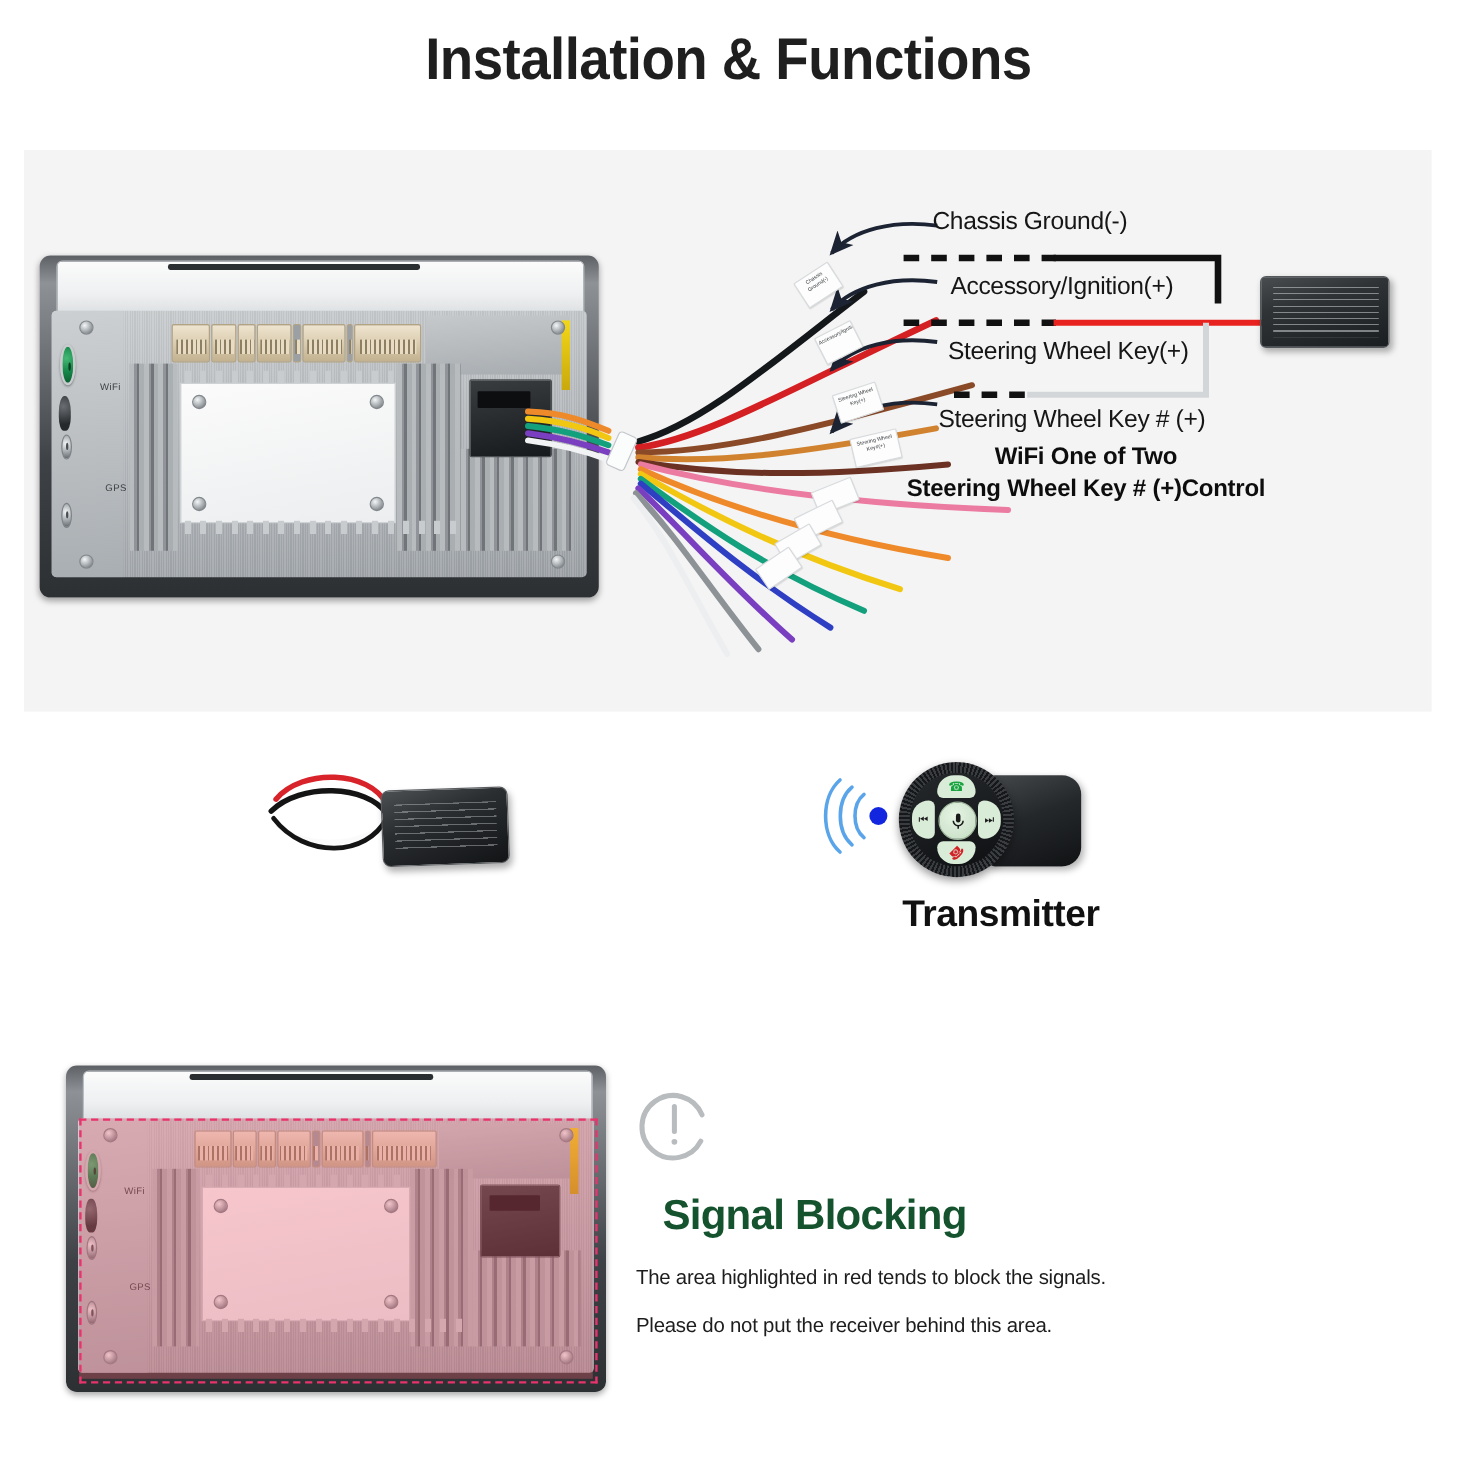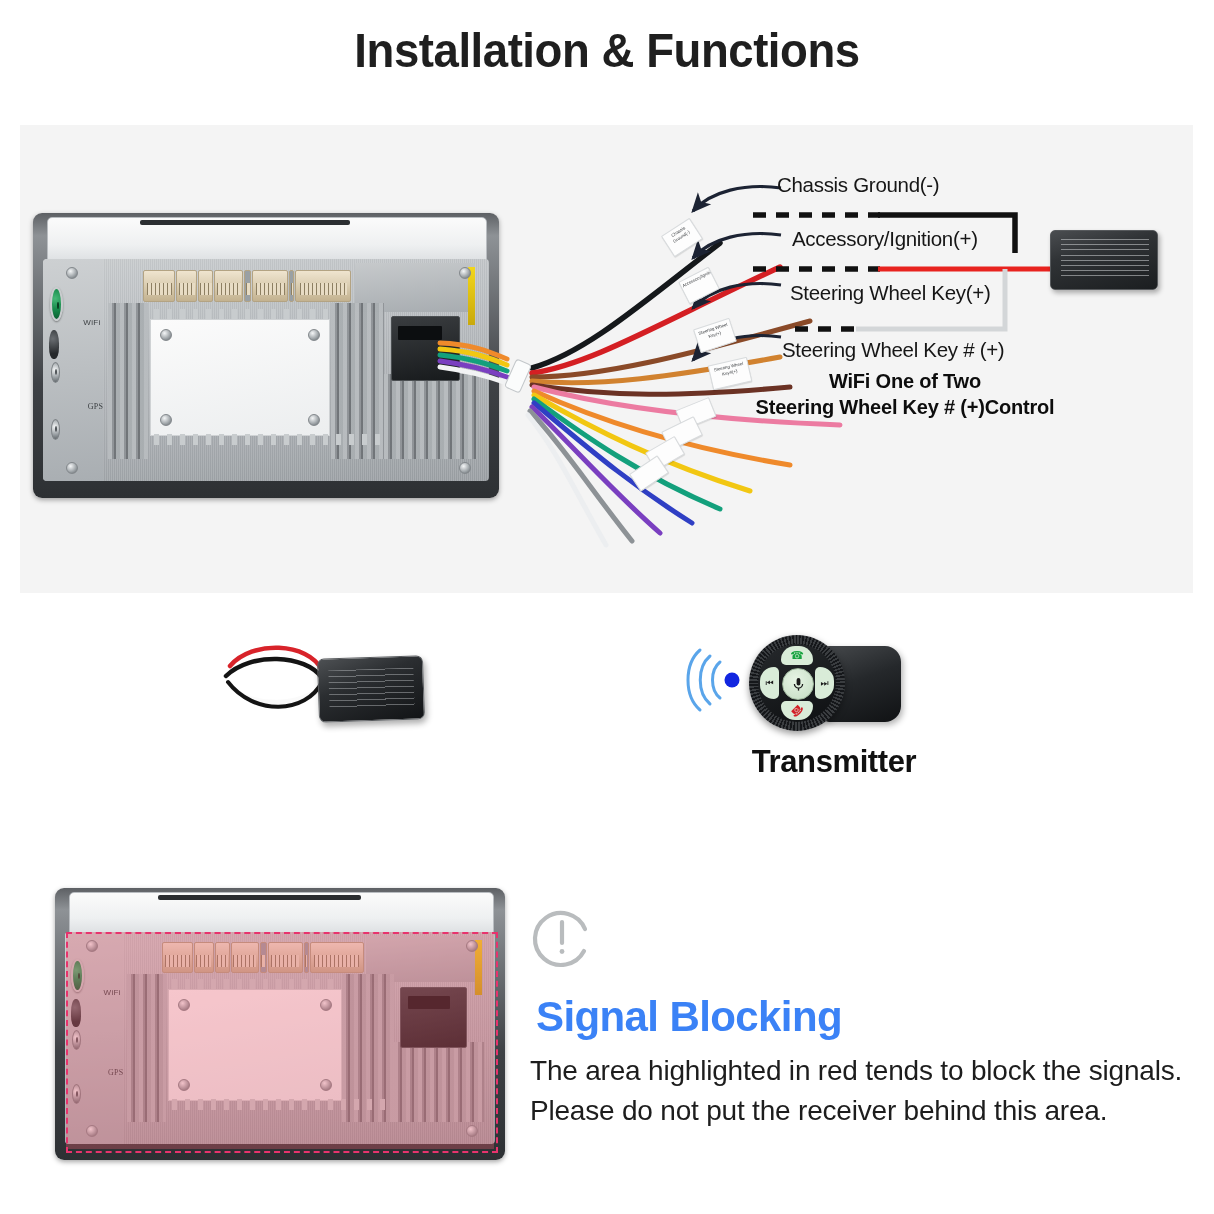--- a/index.html
+++ b/index.html
@@ -46,21 +46,21 @@
   .ant-sma{position:absolute;width:12%;height:8.5%;border-radius:50%;
           background:radial-gradient(circle at 40% 35%,#f2f4f5,#9aa0a4 60%,#5d6367 100%);
           border:1px solid #7d8286;}
   .ant-sma.a1{left:13%;top:46.5%;}
   .ant-sma.a2{left:13%;top:72%;}
   .ant-sma:after{content:"";position:absolute;left:36%;top:32%;width:28%;height:32%;
           background:#4a4f53;border-radius:50%;}
   .lbl-wifi{position:absolute;left:9%;top:26.5%;font-size:8px;color:#3b3f42;letter-spacing:.3px;
           font-family:"Liberation Sans",sans-serif;}
   .lbl-gps{position:absolute;left:10%;top:64.5%;font-size:8px;color:#3b3f42;letter-spacing:.3px;
-          font-family:Liberation Serif, serif;}
+          font-family:Liberation Sans, sans-serif;}
   
   .conn-row{position:absolute;left:22.5%;top:5%;height:14.5%;display:flex;gap:1px;align-items:stretch;}
   .conn{background:linear-gradient(180deg,#efe4cf 0%,#dccfb3 45%,#c3b290 100%);
           border:1px solid #b3a383;border-radius:2px;position:relative;}
   .conn:after{content:"";position:absolute;left:7%;top:40%;right:7%;height:42%;
           background:repeating-linear-gradient(90deg,#8d7f62 0 1.5px,#e8dcc4 1.5px 4px);}
   
   .u-plate{position:absolute;left:24%;top:27%;width:40%;height:52%;
           background:linear-gradient(170deg,#fbfbfb,#eceeef);border:1px solid #cfd2d4;}
   .scrw{position:absolute;width:10px;height:10px;border-radius:50%;
@@ -136,23 +136,23 @@
   .tr-face{position:absolute;left:9px;top:9px;width:78px;height:78px;border-radius:50%;
      background:linear-gradient(160deg,#26292c,#0e1012);}
   .tr-btn{position:absolute;background:#d9ecd8;border-radius:3px;}
   .tr-center{position:absolute;left:50%;top:50%;width:30px;height:30px;margin:-15px 0 0 -15px;
      border-radius:50%;background:radial-gradient(circle at 42% 35%,#e6f4e4,#c4dcc2);
      border:1px solid #9fb79d;display:flex;align-items:center;justify-content:center;}
 
   
   .warn-icon{position:absolute;left:528px;top:905px;width:68px;height:68px;}
 
-  .sbtitle{position:absolute;left:536px;top:993px;font-size:42px;font-weight:bold;color:#3b82f6;
+  .sbtitle{position:absolute;left:552px;top:993px;font-size:35px;font-weight:bold;color:#14532d;
      letter-spacing:-0.6px;}
-  .sbline{position:absolute;left:530px;font-size:28px;color:#1d1d1d;letter-spacing:-0.2px;}
+  .sbline{position:absolute;left:530px;font-size:17px;color:#1d1d1d;letter-spacing:-0.2px;}
 
   .redoverlay{position:absolute;background:rgba(238,90,110,.33);}
   .reddash{position:absolute;border:2px dashed #e8336d;}
 </style>
 </head>
 <body>
 
 <div class="page">
 
   <div class="title">Installation &amp; Functions</div>

